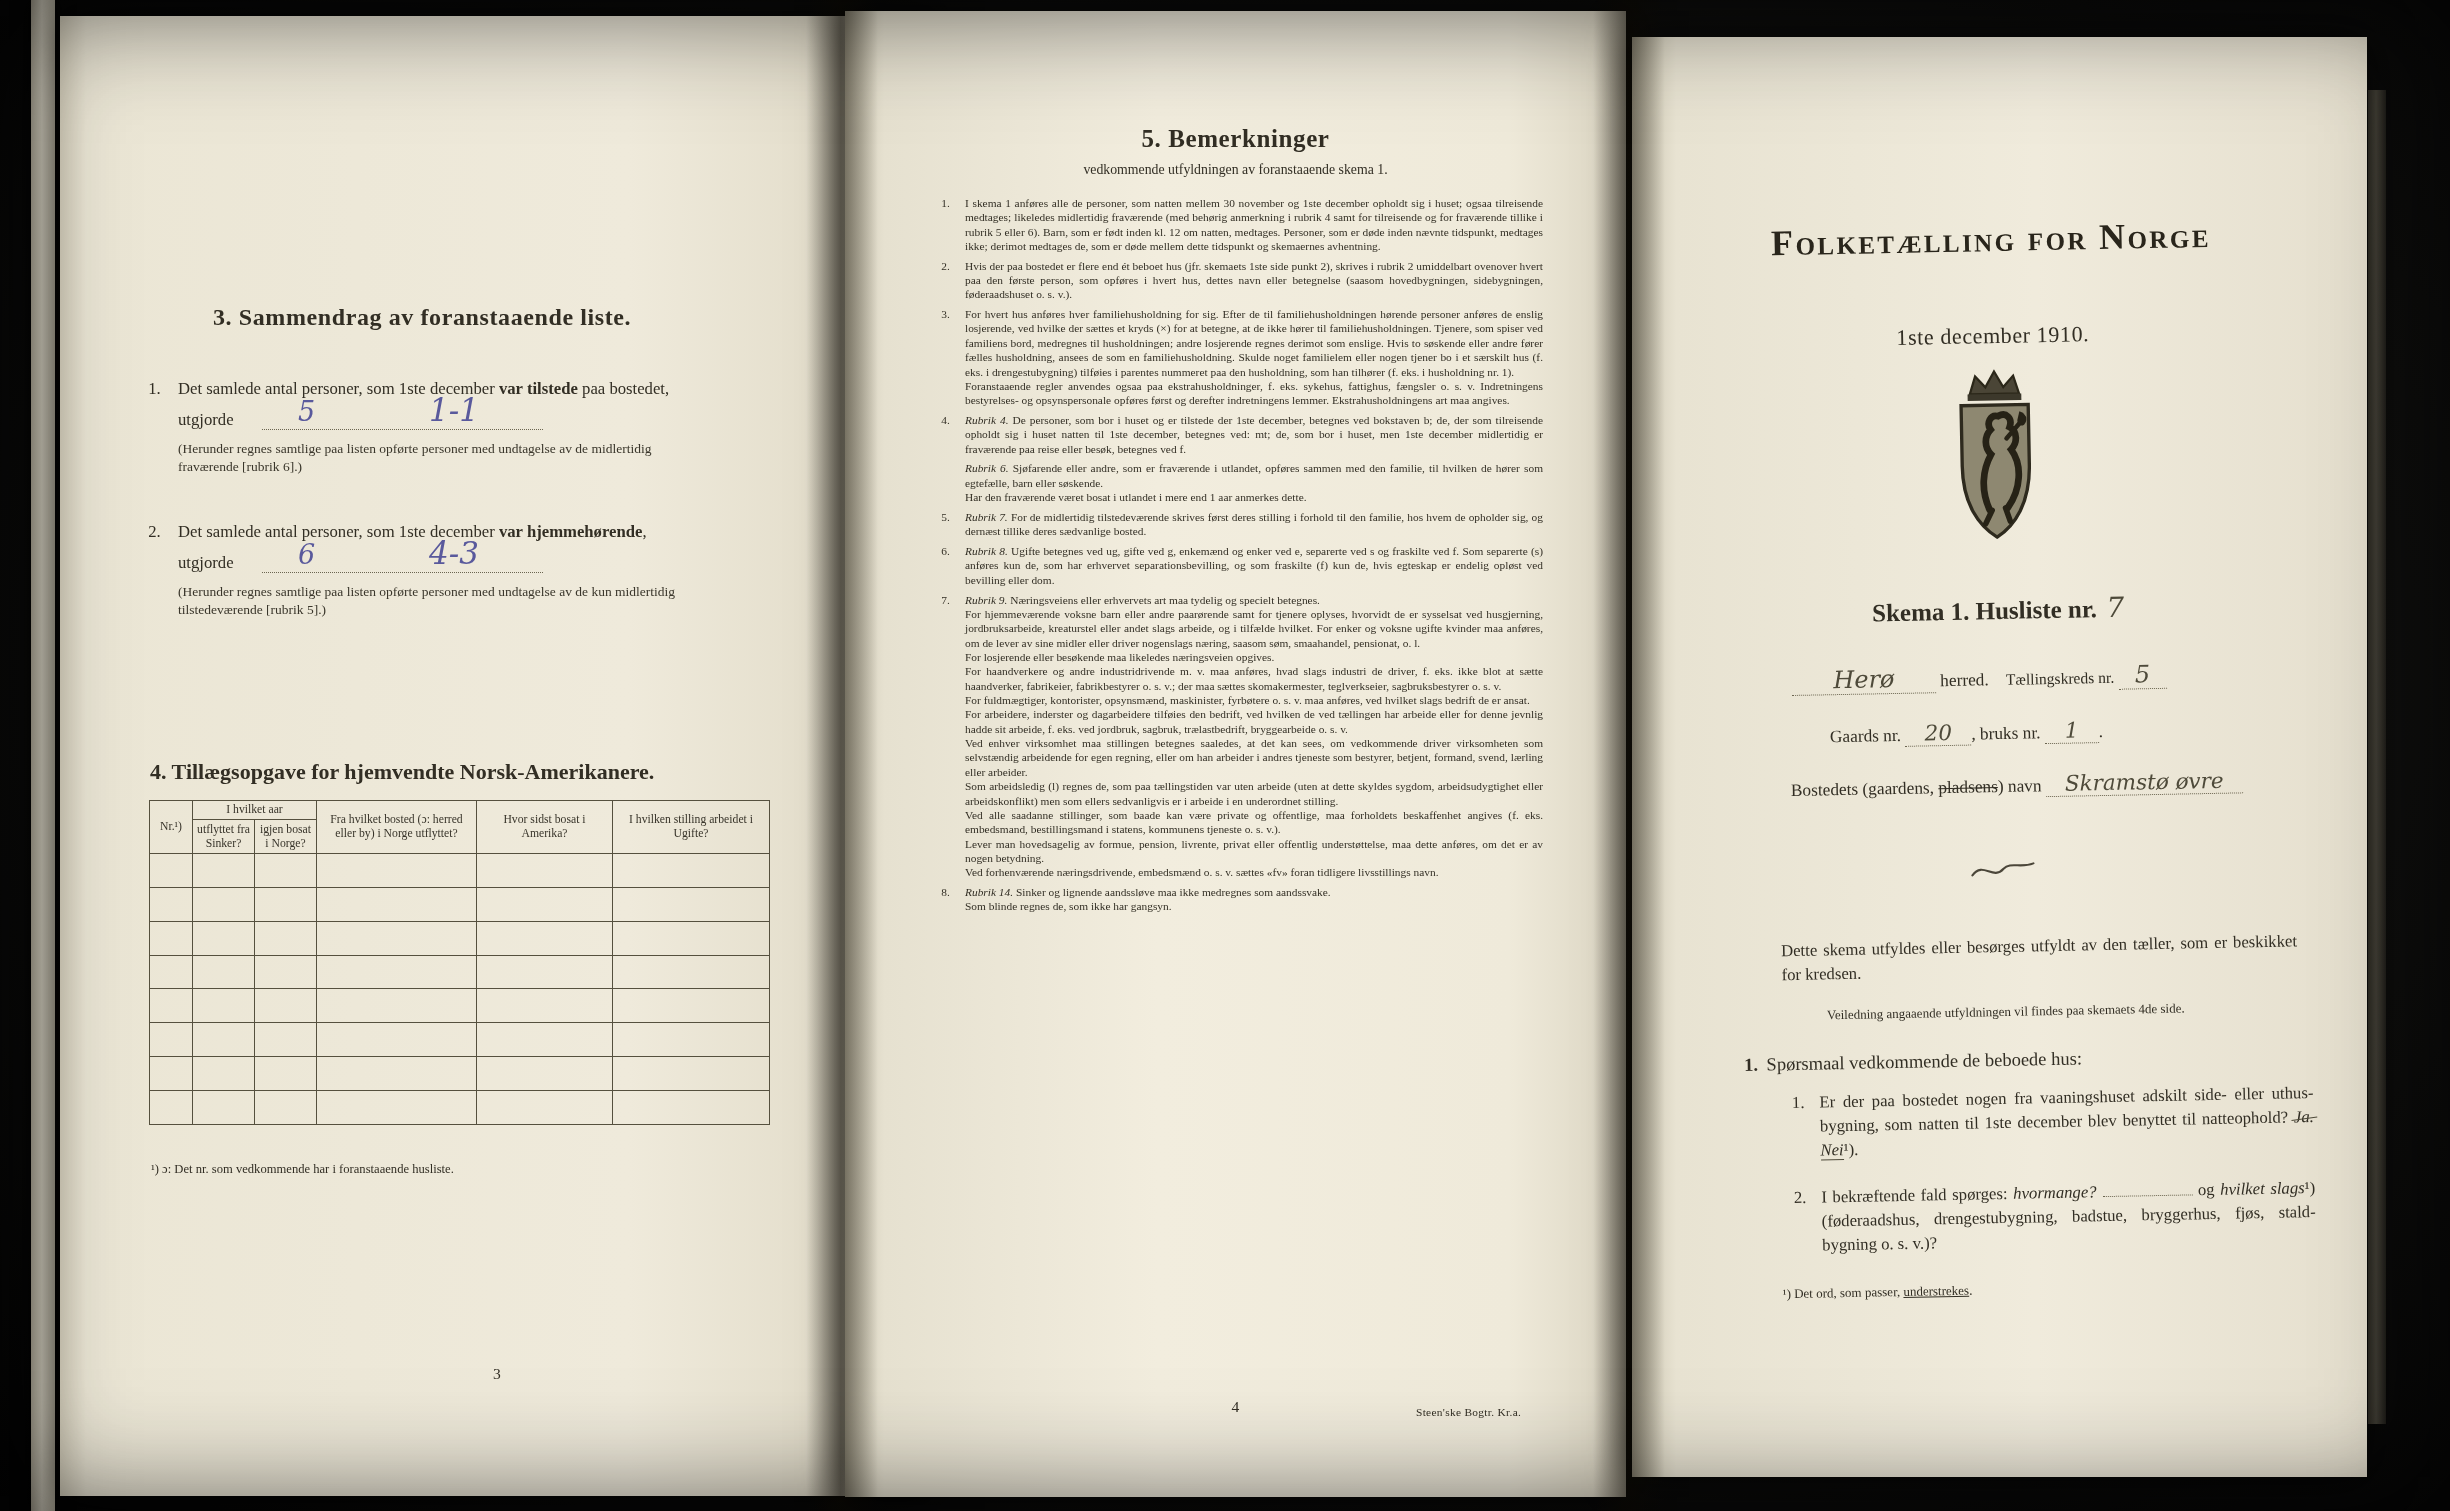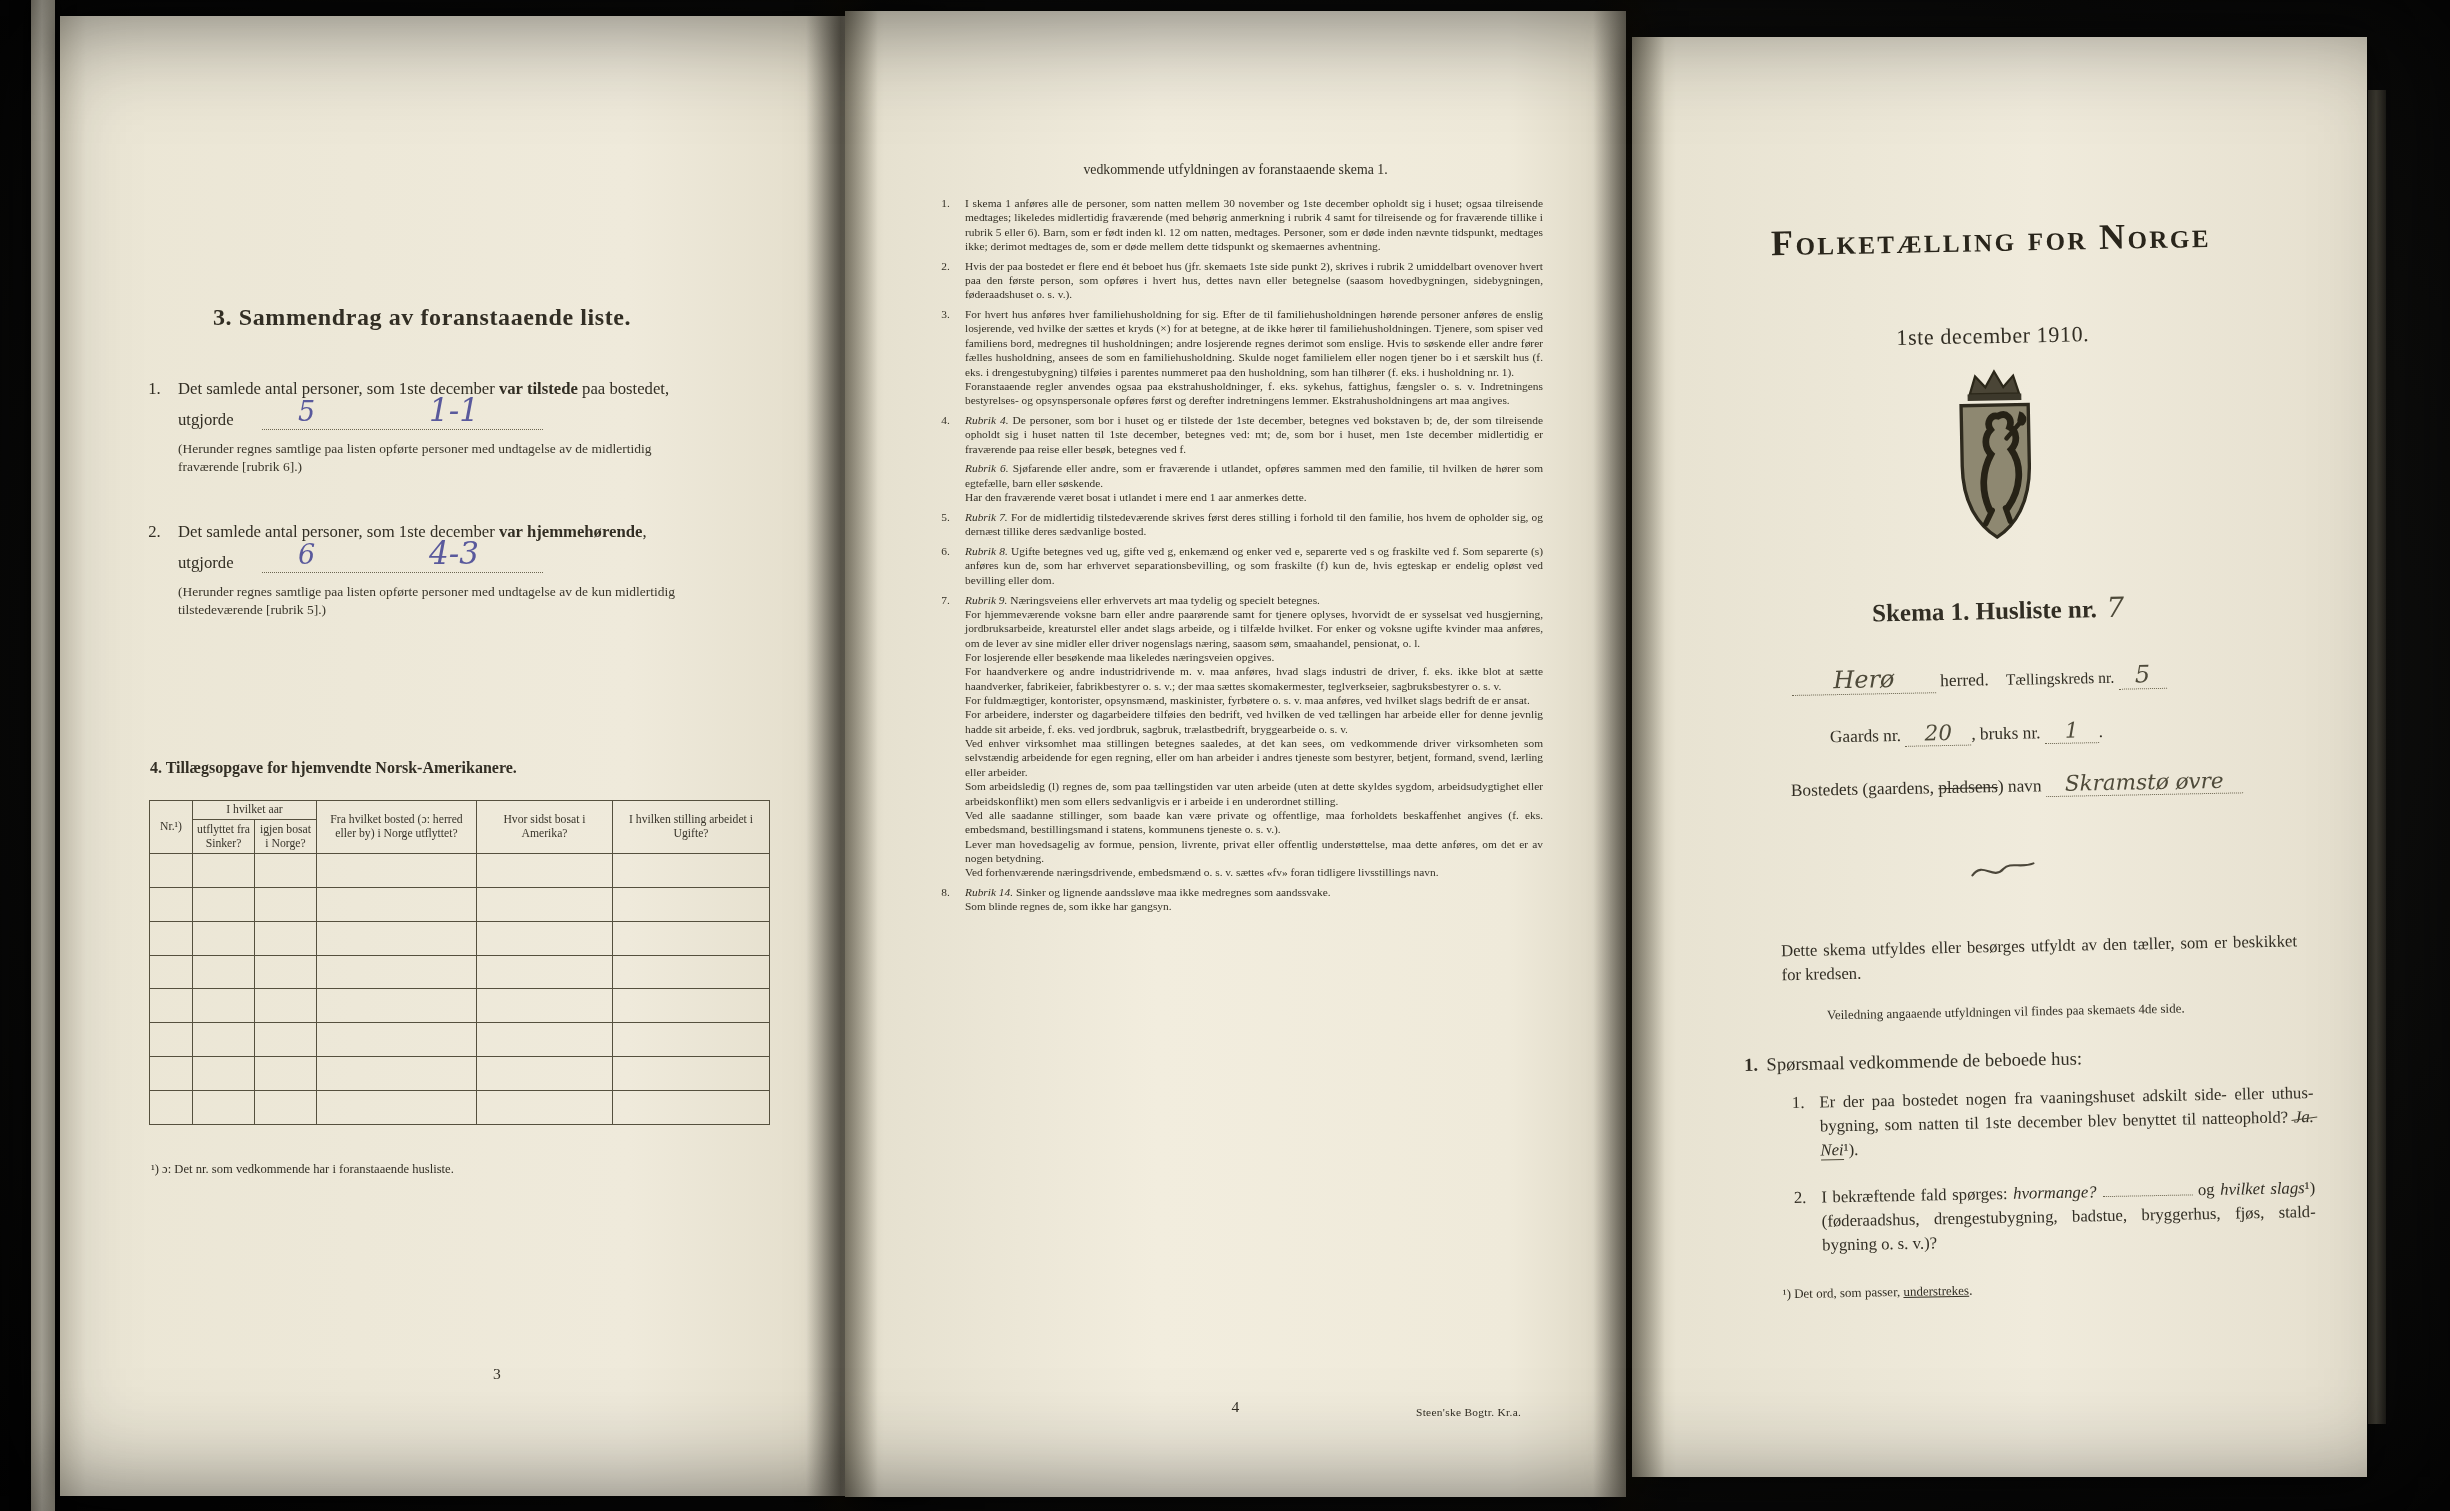--- a/index.html
+++ b/index.html
@@ -36,21 +36,21 @@
   .s3-heading{left:153px;top:288px;font-size:24px;font-weight:700;letter-spacing:0.6px;}
   .sum-item{left:87px;width:559px;font-size:16.7px;line-height:1.42;padding-left:31px;position:absolute;}
   .sum-item .num{position:absolute;left:1.2px;top:0;}
   #item1{top:361px;} #item2{top:504px;}
   .fill-row{margin-top:2.4px;height:33px;position:relative;}
   .fill-row .word{position:absolute;left:0;bottom:3.6px;}
   .blank{position:absolute;left:84px;bottom:6px;width:281px;height:31px;border-bottom:1.2px dotted #6b6550;}
   .blank .h1{position:absolute;left:36px;bottom:-2.4px;font-size:27px;}
   .blank .h2{position:absolute;left:167px;bottom:-3.6px;font-size:31px;}
   .note{font-size:13.5px;line-height:1.32;margin-top:4.8px;width:526px;color:#3a362b;}
-  .s4-heading{left:90px;top:743px;font-size:16px;font-weight:700;}
+  .s4-heading{left:90px;top:743px;font-size:22px;font-weight:700;}
   table.amtbl{position:absolute;left:89px;top:784px;width:621px;border-collapse:collapse;table-layout:fixed;
         font-size:11.7px;color:#38342a;}
   table.amtbl th,table.amtbl td{border:1.2px solid #55503e;padding:2.4px 3.6px;}
   table.amtbl thead th{font-weight:400;text-align:center;vertical-align:middle;line-height:1.2;}
   table.amtbl tbody td{height:28px;}
   .tbl-footnote{left:91px;top:1146px;font-size:12.6px;}
   .pgnum{font-size:15.6px;}
   .pg-left-num{top:1349px;}
 
   
@@ -230,20 +230,21 @@
             <td></td>
           </tr>
         </tbody>
     </table>
 
     <div class="abs tbl-footnote">¹)  ɔ: Det nr. som vedkommende har i foranstaaende husliste.</div>
     <div class="abs center pgnum pg-left-num">3</div>
   </div>
 
   <div class="page page-mid">
+    <div class="abs center s5-heading">5.  Bemerkninger</div>
     <div class="abs center s5-sub">vedkommende utfyldningen av foranstaaende skema 1.</div>
 
     <div class="remarks">
 
         <div class="remark-item">
           <span class="remark-num">1.</span><span class="remark-lead"></span><span class="remark-text">I skema 1 anføres alle de personer, som natten mellem 30 november og 1ste december opholdt sig i huset; ogsaa tilreisende medtages; likeledes midlertidig fraværende (med behørig anmerkning i rubrik 4 samt for tilreisende og for fraværende tillike i rubrik 5 eller 6).  Barn, som er født inden kl. 12 om natten, medtages.  Personer, som er døde inden nævnte tidspunkt, medtages ikke; derimot medtages de, som er døde mellem dette tidspunkt og skemaernes avhentning.</span>
         </div>
 
         <div class="remark-item">
           <span class="remark-num">2.</span><span class="remark-lead"></span><span class="remark-text">Hvis der paa bostedet er flere end ét beboet hus (jfr. skemaets 1ste side punkt 2), skrives i rubrik 2 umiddelbart ovenover hvert paa den første person, som opføres i hvert hus, dettes navn eller betegnelse (saasom hovedbygningen, sidebygningen, føderaadshuset o. s. v.).</span>

